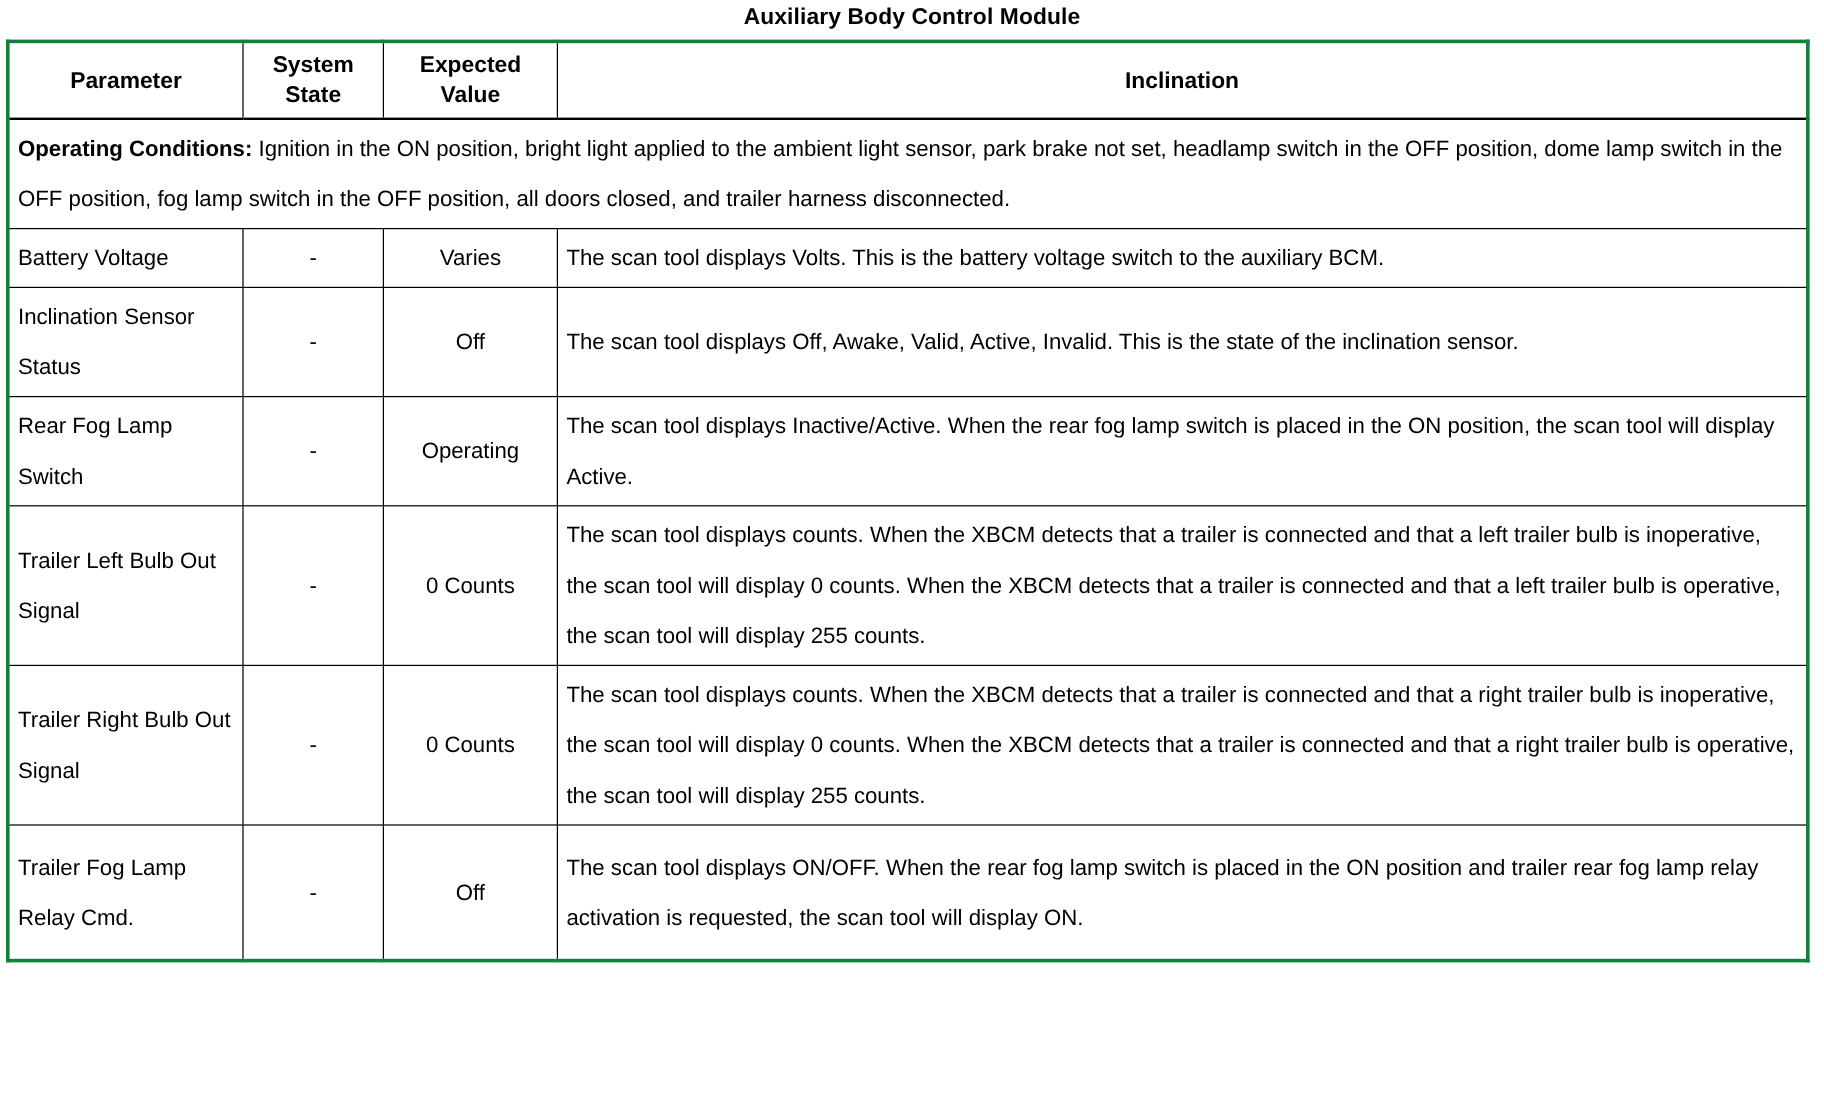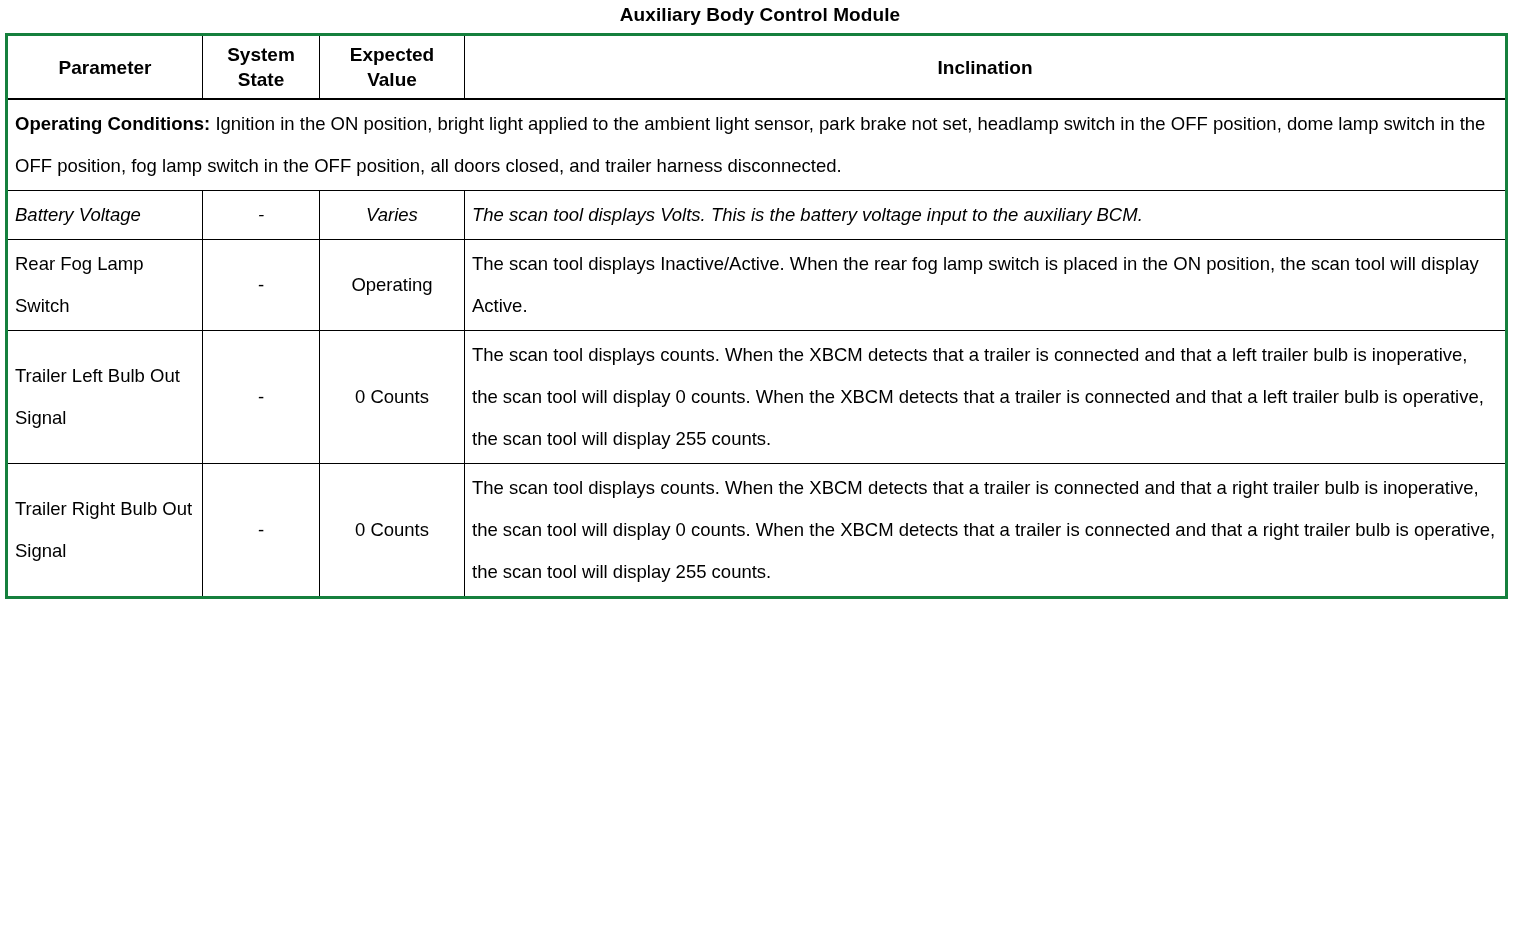--- a/index.html
+++ b/index.html
@@ -85,21 +85,21 @@
     text-align: center;
     vertical-align: middle;
   }
   td.cell-desc {
     text-align: left;
     vertical-align: middle;
     line-height: 30px;
     padding-left: 9px;
     padding-right: 8px;
   }
-  tr.row-battery td { height: 37px; font-style: italic; }
+  tr.row-battery td { height: 37px; }
   tr.row-tall td { height: 66px; }
   tr.row-xtall td { height: 124px; }
   tr.row-last td { height: 113px; }
 </style>
 </head>
 <body>
 
 <div class="page">
 
   <div class="doc-title">Auxiliary Body Control Module</div>
@@ -134,23 +134,29 @@
       <tr>
         <td class="cell-conditions" colspan="4">
           <span class="cond-label">Operating Conditions:</span><span> Ignition in the ON position, bright light applied to the ambient light sensor, park brake not set, headlamp switch in the OFF position, dome lamp switch in the OFF position, fog lamp switch in the OFF position, all doors closed, and trailer harness disconnected.</span>
         </td>
       </tr>
 
       <tr class="row-battery">
         <td class="cell-param">Battery Voltage</td>
         <td class="cell-state">-</td>
         <td class="cell-value">Varies</td>
-        <td class="cell-desc">The scan tool displays Volts. This is the battery voltage input to the auxiliary BCM.</td>
+        <td class="cell-desc">The scan tool displays Volts. This is the battery voltage switch to the auxiliary BCM.</td>
       </tr>
 
+      <tr class="row-tall">
+        <td class="cell-param">Inclination Sensor Status</td>
+        <td class="cell-state">-</td>
+        <td class="cell-value">Off</td>
+        <td class="cell-desc">The scan tool displays Off, Awake, Valid, Active, Invalid. This is the state of the inclination sensor.</td>
+      </tr>
 
 
       <tr class="row-tall">
         <td class="cell-param">Rear Fog Lamp Switch</td>
         <td class="cell-state">-</td>
         <td class="cell-value">Operating</td>
         <td class="cell-desc">The scan tool displays Inactive/Active. When the rear fog lamp switch is placed in the ON position, the scan tool will display Active.</td>
       </tr>
 
       <tr class="row-xtall">
@@ -161,17 +167,23 @@
       </tr>
 
       <tr class="row-xtall">
         <td class="cell-param">Trailer Right Bulb Out Signal</td>
         <td class="cell-state">-</td>
         <td class="cell-value">0 Counts</td>
         <td class="cell-desc">The scan tool displays counts. When the XBCM detects that a trailer is connected and that a right trailer bulb is inoperative, the scan tool will display 0 counts. When the XBCM detects that a trailer is connected and that a right trailer bulb is operative, the scan tool will display 255 counts.</td>
       </tr>
 
 
+      <tr class="row-last">
+        <td class="cell-param">Trailer Fog Lamp Relay Cmd.</td>
+        <td class="cell-state">-</td>
+        <td class="cell-value">Off</td>
+        <td class="cell-desc">The scan tool displays ON/OFF. When the rear fog lamp switch is placed in the ON position and trailer rear fog lamp relay activation is requested, the scan tool will display ON.</td>
+      </tr>
 
     </tbody>
   </table>
 
 </div>
 
 </body></html>

